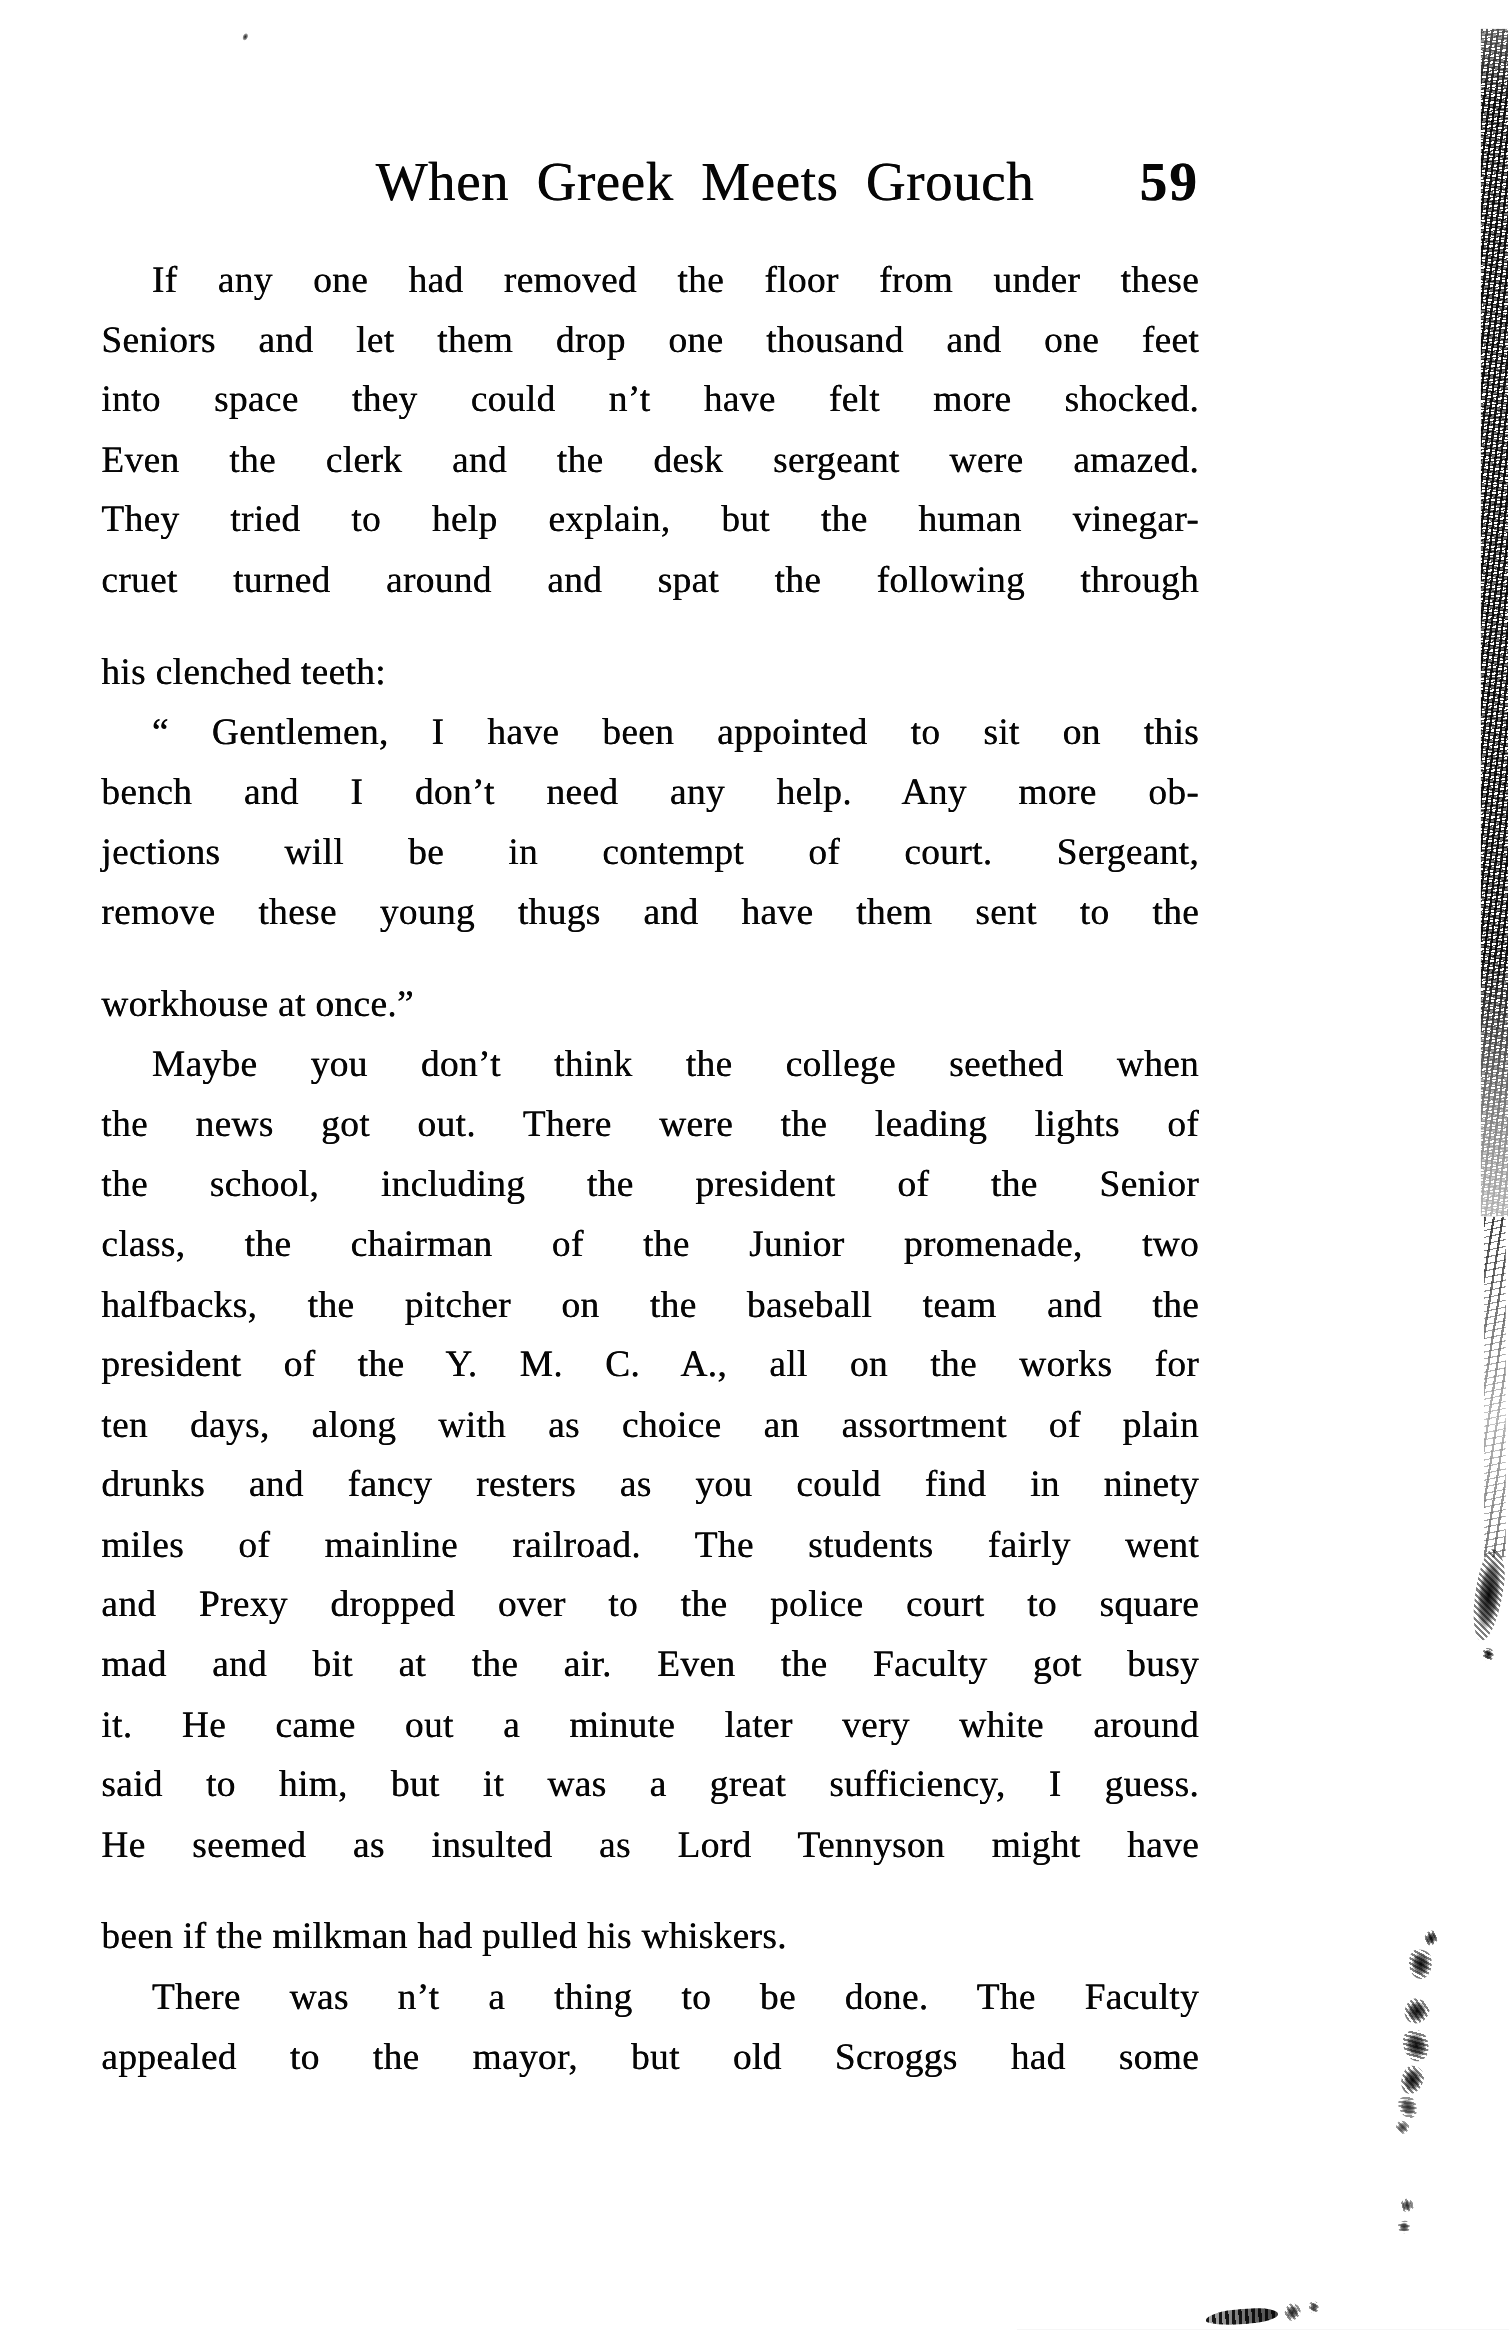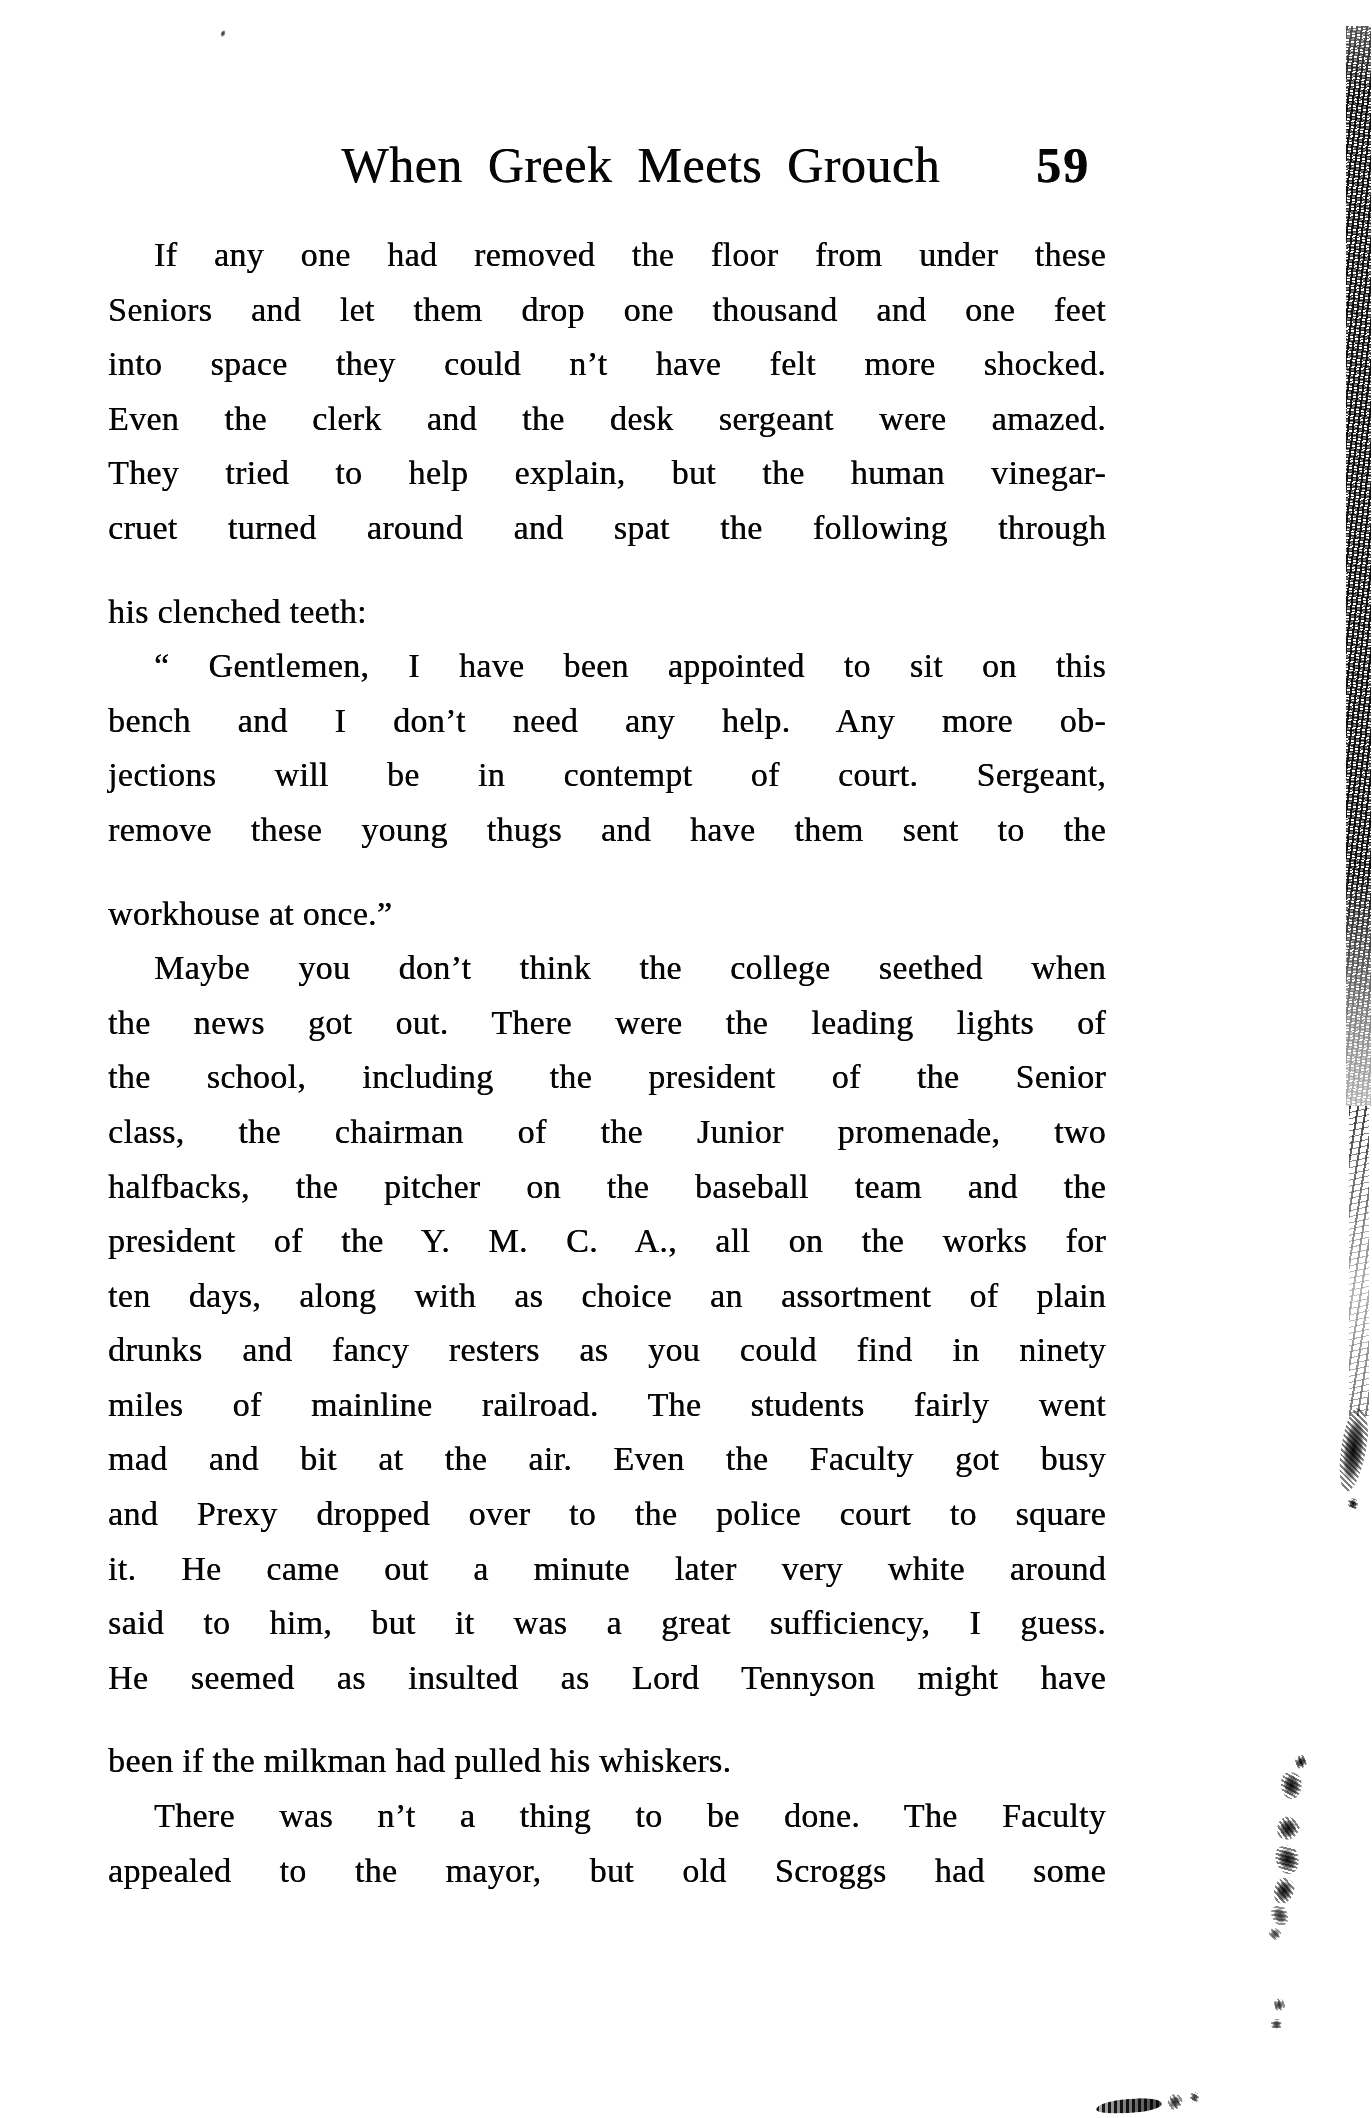--- a/index.html
+++ b/index.html
@@ -36,21 +36,21 @@
     position: absolute;
     right: 0;
     top: 0;
     letter-spacing: 2px;
     font-weight: bold;
   }
 
   
   .text-block {
     position: absolute;
-    left: 108px;
+    left: 92px;
     top: 228px;
     width: 998px;
     font-size: 34px;
     text-shadow: 0.35px 0 0 currentColor;
     letter-spacing: 0.3px;
   }
   .line {
     height: 54.6px;
     line-height: 54.6px;
     text-align: justify;
@@ -149,22 +149,22 @@
       <div class="paragraph">
         <div class="line indent">Maybe you don’t think the college seethed when</div>
         <div class="line">the news got out. There were the leading lights of</div>
         <div class="line">the school, including the president of the Senior</div>
         <div class="line">class, the chairman of the Junior promenade, two</div>
         <div class="line">halfbacks, the pitcher on the baseball team and the</div>
         <div class="line">president of the Y. M. C. A., all on the works for</div>
         <div class="line">ten days, along with as choice an assortment of plain</div>
         <div class="line">drunks and fancy resters as you could find in ninety</div>
         <div class="line">miles of mainline railroad. The students fairly went</div>
+        <div class="line">and Prexy dropped over to the police court to square</div>
         <div class="line">mad and bit at the air. Even the Faculty got busy</div>
-        <div class="line">and Prexy dropped over to the police court to square</div>
         <div class="line">it. He came out a minute later very white around</div>
         <div class="line">said to him, but it was a great sufficiency, I guess.</div>
         <div class="line">He seemed as insulted as Lord Tennyson might have</div>
         <div class="line last">been if the milkman had pulled his whiskers.</div>
       </div>
       <div class="paragraph">
         <div class="line indent">There was n’t a thing to be done. The Faculty</div>
         <div class="line">appealed to the mayor, but old Scroggs had some</div>
       </div>
     </div>

